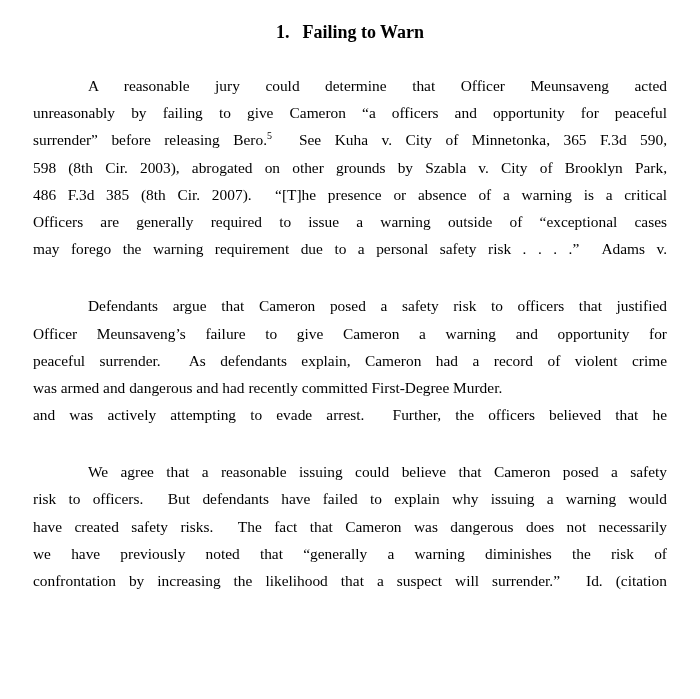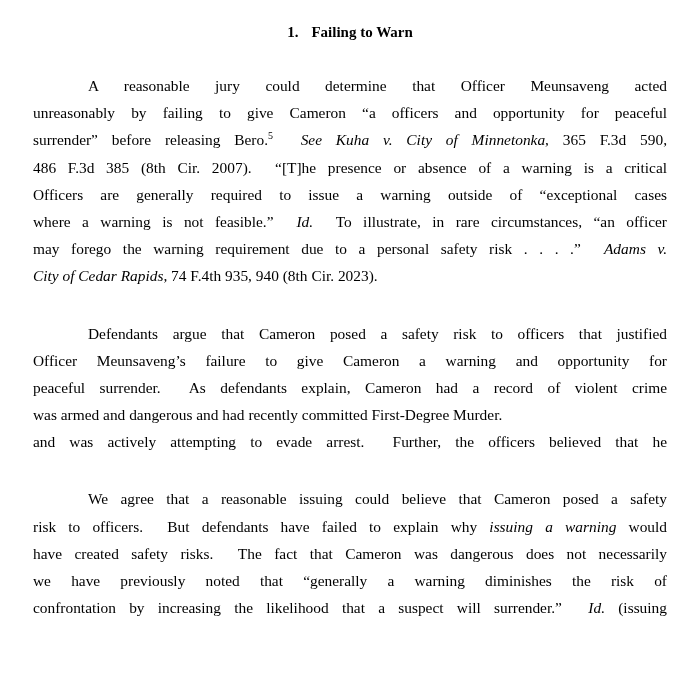--- a/index.html
+++ b/index.html
@@ -21,21 +21,21 @@
     padding: 0 33px;
     overflow: hidden;
     background: #ffffff;
   }
   .heading {
     margin: 0;
     padding-top: 21px;
     height: 22px;
     line-height: 22px;
     text-align: center;
-    font-size: 15px;
+    font-size: 18px;
     font-weight: bold;
   }
   .heading .hsp {
     display: inline-block;
     width: 13px;
   }
   .body {
     margin-top: 29px;
     font-size: 15.4px;
   }
@@ -49,52 +49,50 @@
     text-align-last: justify;
     overflow: visible;
   }
   .line.indent {
     padding-left: 55px;
   }
   .line.last {
     text-align-last: left;
   }
   .run.italic {
-    font-style: italic;
   }
   .run.sup {
     vertical-align: super;
     font-size: 10px;
     line-height: 0;
   }
 </style>
 </head>
 <body>
 
 <div class="page">
   <h3 class="heading"><span>1.</span><span class="hsp"></span><span>Failing to Warn</span></h3>
   <div class="body">
       <div class="paragraph">
         <div class="line indent"><span class="run normal">A reasonable jury could determine that Officer Meunsaveng acted</span></div>
         <div class="line"><span class="run normal">unreasonably by failing to give Cameron “a officers and opportunity for peaceful</span></div>
         <div class="line"><span class="run normal">surrender” before releasing Bero.</span><span class="run sup">5</span><span class="run normal">&nbsp; </span><span class="run italic">See Kuha v. City of Minnetonka</span><span class="run normal">, 365 F.3d 590,</span></div>
+        <div class="line"><span class="run normal">598 (8th Cir. 2003), </span><span class="run italic">abrogated on other grounds by Szabla v. City of Brooklyn Park</span><span class="run normal">,</span></div>
         <div class="line"><span class="run normal">486 F.3d 385 (8th Cir. 2007).&nbsp; “[T]he presence or absence of a warning is a critical</span></div>
         <div class="line"><span class="run normal">Officers are generally required to issue a warning outside of “exceptional cases</span></div>
-        <div class="line"><span class="run normal">where a warning is not feasible.”&nbsp; </span><span class="run italic">Id.</span><span class="run normal">&nbsp; To illustrate, in rare circumstances, “an officer</span></div>
         <div class="line"><span class="run normal">may forego the warning requirement due to a personal safety risk . . . .”&nbsp; </span><span class="run italic">Adams v.</span></div>
-        <div class="line last"><span class="run italic">City of Cedar Rapids</span><span class="run normal">, 74 F.4th 935, 940 (8th Cir. 2023).</span></div>
       </div>
       <div class="paragraph">
         <div class="line indent"><span class="run normal">Defendants argue that Cameron posed a safety risk to officers that justified</span></div>
         <div class="line"><span class="run normal">Officer Meunsaveng’s failure to give Cameron a warning and opportunity for</span></div>
         <div class="line"><span class="run normal">peaceful surrender.&nbsp; As defendants explain, Cameron had a record of violent crime</span></div>
         <div class="line last"><span class="run normal">was armed and dangerous and had recently committed First-Degree Murder.</span></div>
         <div class="line"><span class="run normal">and was actively attempting to evade arrest.&nbsp; Further, the officers believed that he</span></div>
       </div>
       <div class="paragraph">
         <div class="line indent"><span class="run normal">We agree that a reasonable issuing could believe that Cameron posed a safety</span></div>
         <div class="line"><span class="run normal">risk to officers.&nbsp; But defendants have failed to explain why </span><span class="run italic">issuing a warning</span><span class="run normal"> would</span></div>
         <div class="line"><span class="run normal">have created safety risks.&nbsp; The fact that Cameron was dangerous does not necessarily</span></div>
         <div class="line"><span class="run normal">we have previously noted that “generally a warning diminishes the risk of</span></div>
-        <div class="line"><span class="run normal">confrontation by increasing the likelihood that a suspect will surrender.”&nbsp; </span><span class="run italic">Id.</span><span class="run normal"> (issuing</span></div>
+        <div class="line"><span class="run normal">confrontation by increasing the likelihood that a suspect will surrender.”&nbsp; </span><span class="run italic">Id.</span><span class="run normal"> (citation</span></div>
       </div>
     </div>
 </div>
 
 </body></html>

